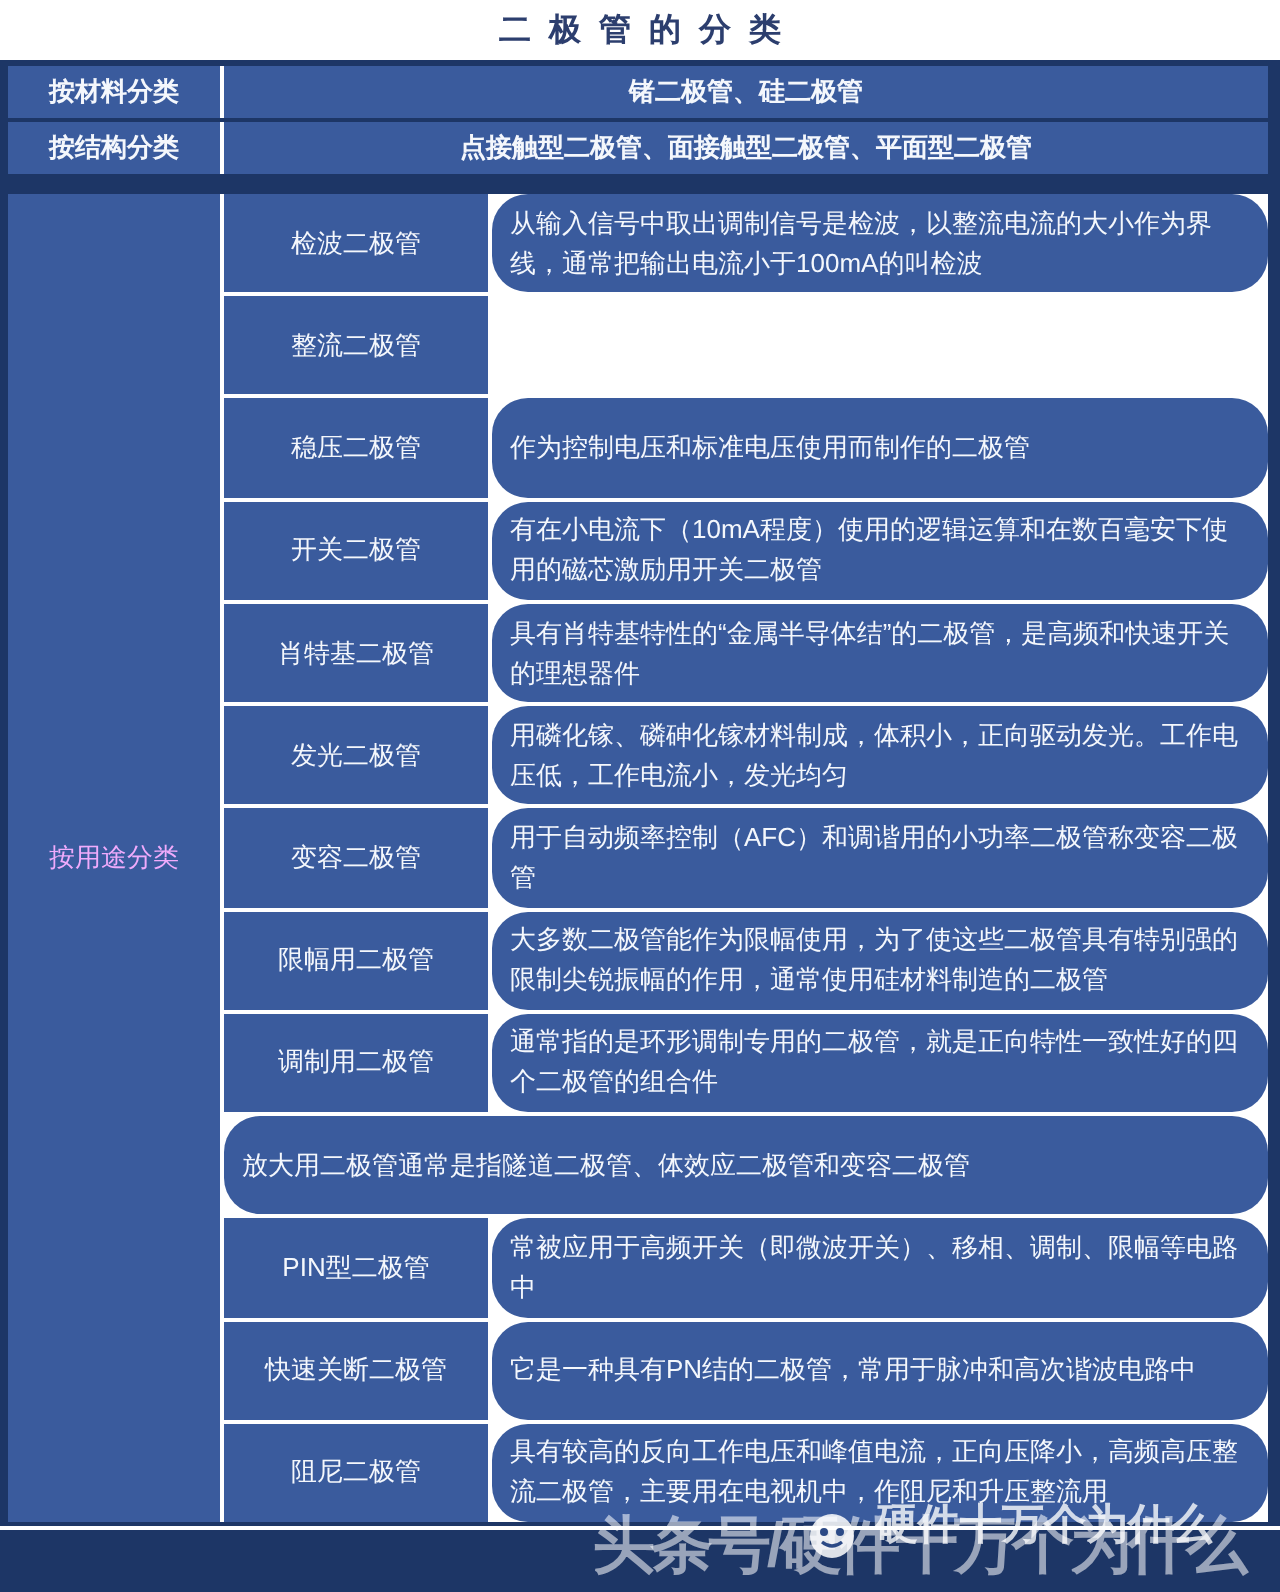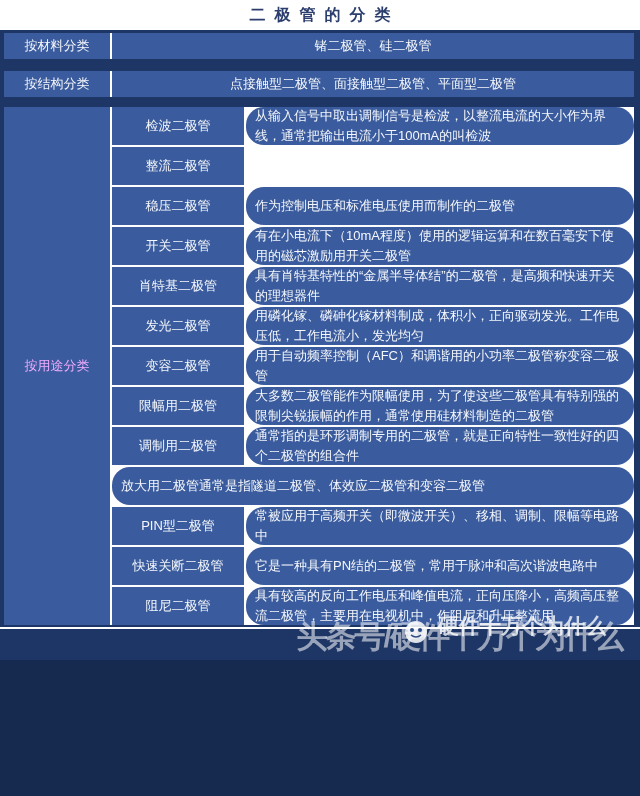--- a/index.html
+++ b/index.html
@@ -2,21 +2,21 @@
 <html><head>
 <meta charset="utf-8">
 <style>
   * { margin: 0; padding: 0; box-sizing: border-box; }
   html, body { background: #16294f; }
   body { font-family: "Liberation Sans", "DejaVu Sans", sans-serif; }
 
   .page {
     position: relative;
     width: 640px;
-    height: 660px;
+    height: 796px;
     margin: 0 auto;
     background: #1d3666;
     overflow: hidden;
     display: flex;
     flex-direction: column;
   }
 
   
   .titlebar {
     height: 30px;
@@ -42,22 +42,23 @@
     flex-direction: column;
     padding: 3px 6px 0 4px;
     min-height: 0;
   }
 
   .row-simple {
     flex: 0 0 26px;
     display: flex;
     gap: 2px;
     background: #ffffff;
-  }
-  .row-simple + .row-simple { margin-top: 12px; }
+    font-weight: bold;
+  }
+  .row-simple + .row-simple { margin-top: 2px; }
 
   .cell {
     background: #3a5b9d;
     color: #f4f7fc;
     display: flex;
     align-items: center;
     justify-content: center;
     font-size: 13px;
   }
   .cat-cell { flex: 0 0 106px; }

